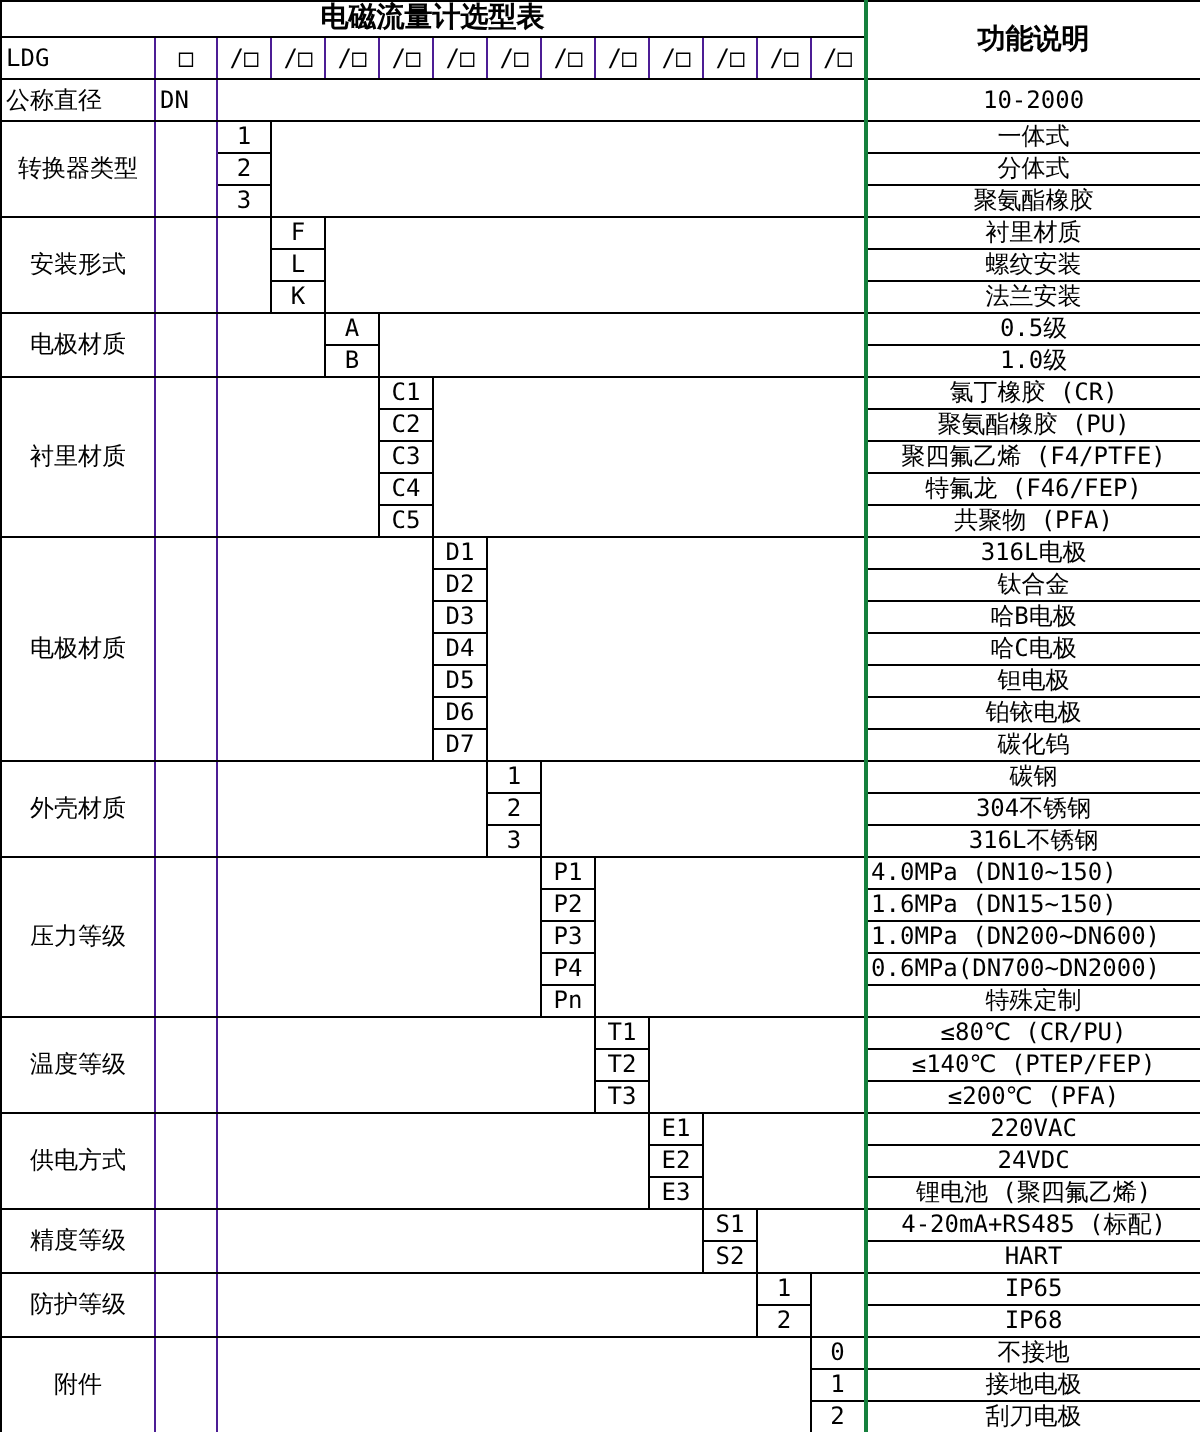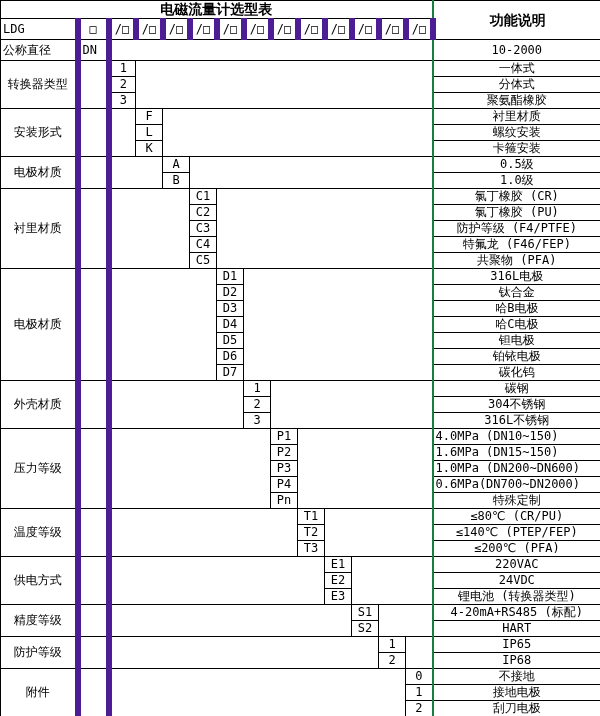--- a/index.html
+++ b/index.html
@@ -2,21 +2,21 @@
 <html><head>
 <meta charset="utf-8">
 <style>
   html,body{margin:0;padding:0;background:#ffffff;}
   body{font-family:"DejaVu Sans Mono","DejaVu Sans","Liberation Sans",sans-serif;color:#000;}
   #sheet{width:600px;height:716px;background:#fff;}
   table{border-collapse:collapse;table-layout:fixed;width:600px;height:716px;border:1px solid #000;}
   td{padding:0 2px;font-size:12px;line-height:1.05;overflow:hidden;white-space:nowrap;vertical-align:middle;}
   .center{text-align:center;}
   .left{text-align:left;}
-  .br{border-right:6px solid #4c1d95;}
+  .br{border-right:1px solid #4c1d95;}
   .bl{border-left:2px solid #15803d;}
   .bb{border-bottom:1px solid #000;}
   .box{border:1px solid #000;text-align:center;}
   .hdr{font-size:14px;font-weight:bold;text-align:center;}
   tr.h-title{height:18px;}
   tr.h-model{height:21px;}
   tr.h-dn{height:21px;padding-left:22px;}
   tr.opt-row{height:16px;}
   .slash{font-size:12px;padding:0;}
 </style>
@@ -91,21 +91,21 @@
           <td class="box">F</td>
           <td class="bb" rowspan="3" colspan="10"></td>
           <td class="bl bb center">衬里材质</td>
         </tr>
         <tr class="opt-row">
           <td class="box">L</td>
           <td class="bl bb center">螺纹安装</td>
         </tr>
         <tr class="opt-row">
           <td class="box">K</td>
-          <td class="bl bb center">卡箍安装</td>
+          <td class="bl bb center">法兰安装</td>
         </tr>
         <tr class="opt-row">
           <td class="center br bb" rowspan="2">电极材质</td>
           <td class="br bb" rowspan="2"></td>
           <td class="bb" rowspan="2" colspan="2"></td>
           <td class="box">A</td>
           <td class="bb" rowspan="2" colspan="9"></td>
           <td class="bl bb center">0.5级</td>
         </tr>
         <tr class="opt-row">
@@ -115,25 +115,25 @@
         <tr class="opt-row">
           <td class="center br bb" rowspan="5">衬里材质</td>
           <td class="br bb" rowspan="5"></td>
           <td class="bb" rowspan="5" colspan="3"></td>
           <td class="box">C1</td>
           <td class="bb" rowspan="5" colspan="8"></td>
           <td class="bl bb center">氯丁橡胶 (CR)</td>
         </tr>
         <tr class="opt-row">
           <td class="box">C2</td>
-          <td class="bl bb center">氯丁橡胶 (PU)</td>
+          <td class="bl bb center">聚氨酯橡胶 (PU)</td>
         </tr>
         <tr class="opt-row">
           <td class="box">C3</td>
-          <td class="bl bb center">防护等级 (F4/PTFE)</td>
+          <td class="bl bb center">聚四氟乙烯 (F4/PTFE)</td>
         </tr>
         <tr class="opt-row">
           <td class="box">C4</td>
           <td class="bl bb center">特氟龙 (F46/FEP)</td>
         </tr>
         <tr class="opt-row">
           <td class="box">C5</td>
           <td class="bl bb center">共聚物 (PFA)</td>
         </tr>
         <tr class="opt-row">
@@ -231,21 +231,21 @@
           <td class="box">E1</td>
           <td class="bb" rowspan="3" colspan="3"></td>
           <td class="bl bb center">220VAC</td>
         </tr>
         <tr class="opt-row">
           <td class="box">E2</td>
           <td class="bl bb center">24VDC</td>
         </tr>
         <tr class="opt-row">
           <td class="box">E3</td>
-          <td class="bl bb center">锂电池 (转换器类型)</td>
+          <td class="bl bb center">锂电池 (聚四氟乙烯)</td>
         </tr>
         <tr class="opt-row">
           <td class="center br bb" rowspan="2">精度等级</td>
           <td class="br bb" rowspan="2"></td>
           <td class="bb" rowspan="2" colspan="9"></td>
           <td class="box">S1</td>
           <td class="bb" rowspan="2" colspan="2"></td>
           <td class="bl bb center">4-20mA+RS485 (标配)</td>
         </tr>
         <tr class="opt-row">

